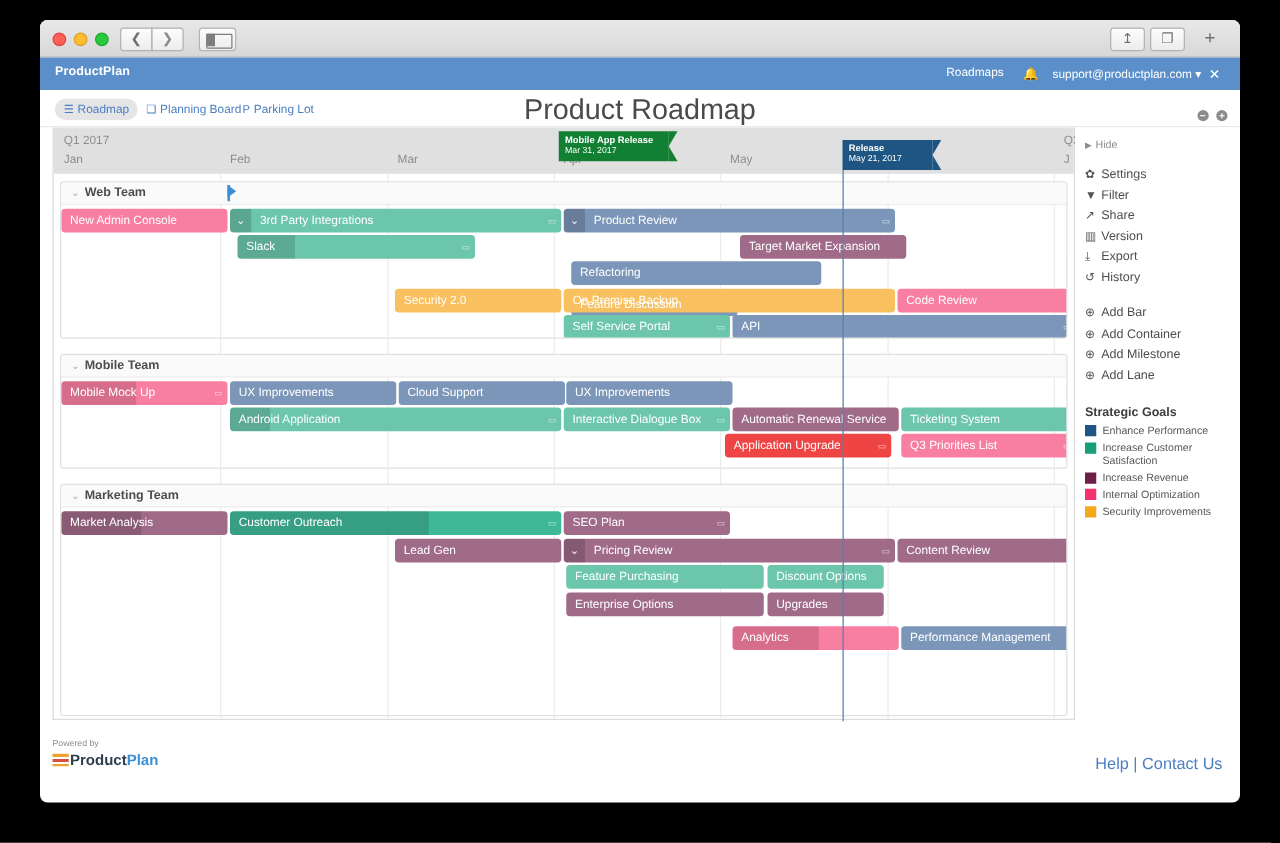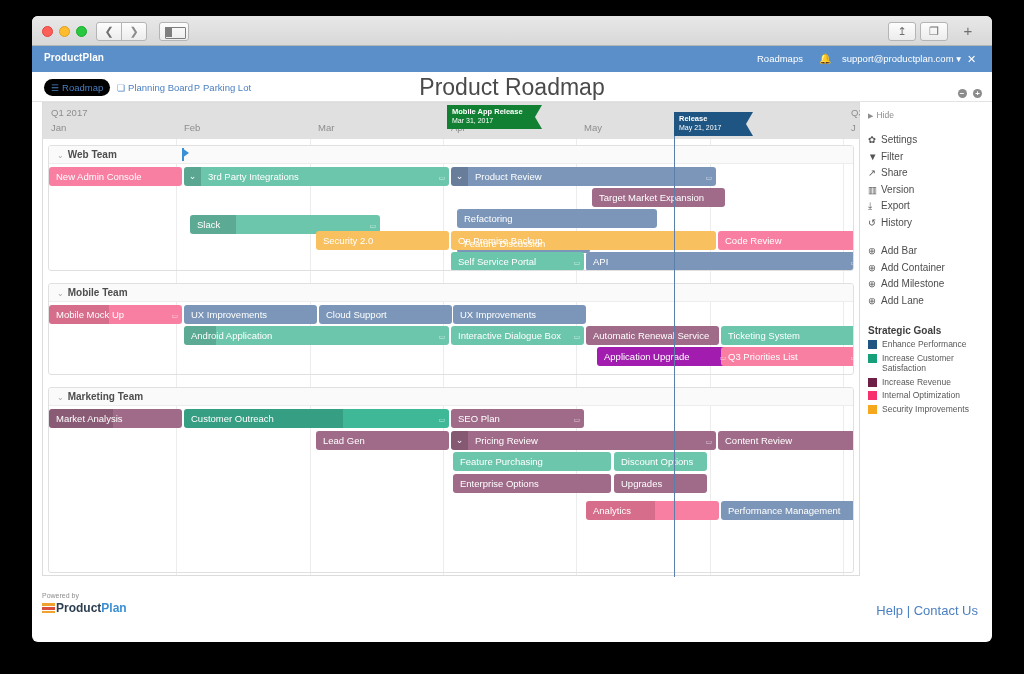--- a/index.html
+++ b/index.html
@@ -97,21 +97,21 @@
   
   #tabstrip {
     height: 30px; background:#fff; position:relative;
     border-bottom:1px solid #e3e3e3;
   }
   .vtab {
     position:absolute; top:7px; height:17px;
     font-size:9.5px; color:#4a7fc1; line-height:17px;
     padding:0 7px; border-radius:9px; white-space:nowrap;
   }
-  .vtab.active { background:#000000; }
+  .vtab.active { background:#e5e5e5; }
   .vtab .tabglyph { font-size:9px; margin-right:3px; }
   #tab-roadmap { left:12px; }
   #tab-planning { left:78px; }
   #tab-parking { left:155px; }
 
   #page-title {
     position:absolute; left:0; right:0; top:2px;
     text-align:center; font-size:23px; color:#4a4a4a; font-weight:300;
   }
 
@@ -341,21 +341,21 @@
             <div class="lane-body" style="height: 107px;">
               <div class="lane-vline" style="left: 127px;"></div>
               <div class="lane-vline" style="left: 261px;"></div>
               <div class="lane-vline" style="left: 394px;"></div>
               <div class="lane-vline" style="left: 527px;"></div>
               <div class="lane-vline" style="left: 661px;"></div>
               <div class="lane-vline" style="left: 794px;"></div>
               <div class="bar" style="left: 0px; top: 3px; width: 133px; background: rgb(249, 127, 162);"><span class="blabel">New Admin Console</span></div>
               <div class="bar container" style="left: 135px; top: 3px; width: 265px; background: rgb(108, 198, 172);"><div class="chev">⌄</div><span class="blabel">3rd Party Integrations</span><span class="dots">▭</span></div>
               <div class="bar container" style="left: 402px; top: 3px; width: 265px; background: rgb(123, 150, 184);"><div class="chev">⌄</div><span class="blabel">Product Review</span><span class="dots">▭</span></div>
-              <div class="bar" style="left: 141px; top: 24px; width: 190px; background: rgb(108, 198, 172); margin-top: 27px;"><div class="prog" style="width: 24%;"></div><span class="blabel">Slack</span><span class="dots">▭</span></div>
+              <div class="bar" style="left: 141px; top: 24px; width: 190px; background: rgb(108, 198, 172);"><div class="prog" style="width: 24%;"></div><span class="blabel">Slack</span><span class="dots">▭</span></div>
               <div class="bar" style="left: 408px; top: 24px; width: 133px; background: rgb(123, 150, 184); margin-top: 46px;"><span class="blabel">Feature Discussion</span></div>
               <div class="bar" style="left: 543px; top: 24px; width: 133px; background: rgb(160, 106, 137);"><span class="blabel">Target Market Expansion</span></div>
               <div class="bar" style="left: 408px; top: 45px; width: 200px; background: rgb(123, 150, 184);"><span class="blabel">Refactoring</span></div>
               <div class="bar" style="left: 267px; top: 67px; width: 133px; background: rgb(248, 192, 94);"><span class="blabel">Security 2.0</span></div>
               <div class="bar" style="left: 402px; top: 67px; width: 265px; background: rgb(248, 192, 94);"><span class="blabel">On Premise Backup</span></div>
               <div class="bar" style="left: 669px; top: 67px; width: 143px; background: rgb(249, 127, 162);"><span class="blabel">Code Review</span></div>
               <div class="bar" style="left: 402px; top: 88px; width: 133px; background: rgb(108, 198, 172);"><span class="blabel">Self Service Portal</span><span class="dots">▭</span></div>
               <div class="bar" style="left: 537px; top: 88px; width: 275px; background: rgb(123, 150, 184);"><span class="blabel">API</span><span class="dots">▭</span></div>
             </div>
           </div>
@@ -369,21 +369,21 @@
               <div class="lane-vline" style="left: 661px;"></div>
               <div class="lane-vline" style="left: 794px;"></div>
               <div class="bar" style="left: 0px; top: 3px; width: 133px; background: rgb(249, 127, 162);"><div class="prog" style="width: 45%;"></div><span class="blabel">Mobile Mock Up</span><span class="dots">▭</span></div>
               <div class="bar" style="left: 135px; top: 3px; width: 133px; background: rgb(123, 150, 184);"><span class="blabel">UX Improvements</span></div>
               <div class="bar" style="left: 270px; top: 3px; width: 133px; background: rgb(123, 150, 184);"><span class="blabel">Cloud Support</span></div>
               <div class="bar" style="left: 404px; top: 3px; width: 133px; background: rgb(123, 150, 184);"><span class="blabel">UX Improvements</span></div>
               <div class="bar" style="left: 135px; top: 24px; width: 265px; background: rgb(108, 198, 172);"><div class="prog" style="width: 12%;"></div><span class="blabel">Android Application</span><span class="dots">▭</span></div>
               <div class="bar" style="left: 402px; top: 24px; width: 133px; background: rgb(108, 198, 172);"><span class="blabel">Interactive Dialogue Box</span><span class="dots">▭</span></div>
               <div class="bar" style="left: 537px; top: 24px; width: 133px; background: rgb(160, 106, 137);"><span class="blabel">Automatic Renewal Service</span></div>
               <div class="bar" style="left: 672px; top: 24px; width: 140px; background: rgb(108, 198, 172);"><span class="blabel">Ticketing System</span></div>
-              <div class="bar" style="left: 548px; top: 45px; width: 133px; background: #a21caf;"><span class="blabel">Application Upgrade</span><span class="dots">▭</span></div>
+              <div class="bar" style="left: 531px; top: 45px; width: 133px; background: #ef4444;"><span class="blabel">Application Upgrade</span><span class="dots">▭</span></div>
               <div class="bar" style="left: 672px; top: 45px; width: 140px; background: rgb(249, 127, 162);"><span class="blabel">Q3 Priorities List</span><span class="dots">▭</span></div>
             </div>
           </div>
           <div class="lane" style="top: 284px; height: 186px;">
             <div class="lane-head"><span class="chev">⌄</span><span>Marketing Team</span></div>
             <div class="lane-body" style="height: 167px;">
               <div class="lane-vline" style="left: 127px;"></div>
               <div class="lane-vline" style="left: 261px;"></div>
               <div class="lane-vline" style="left: 394px;"></div>
               <div class="lane-vline" style="left: 527px;"></div>

